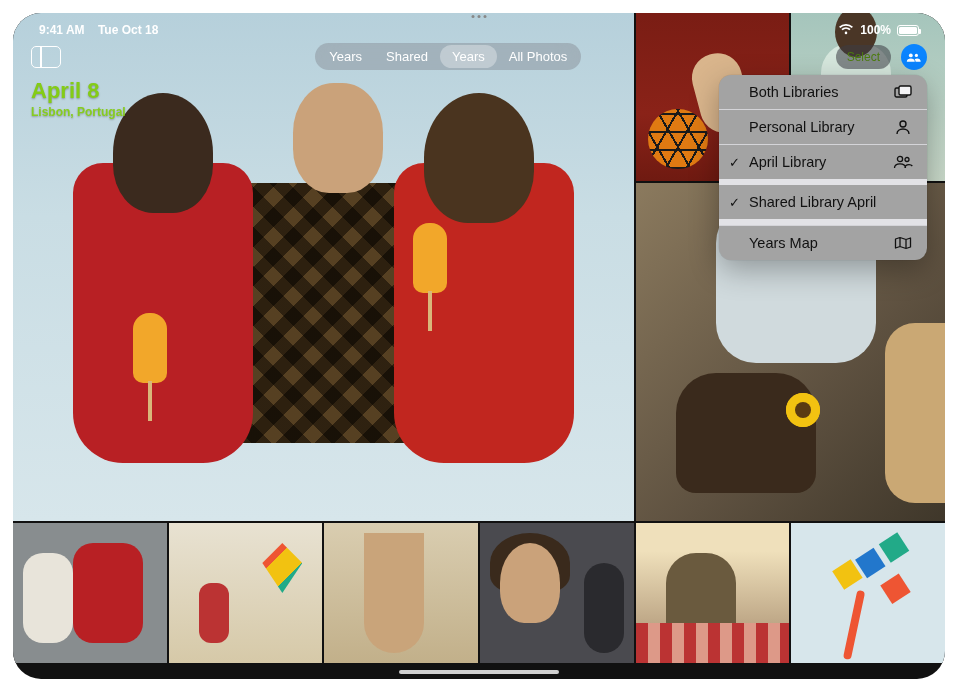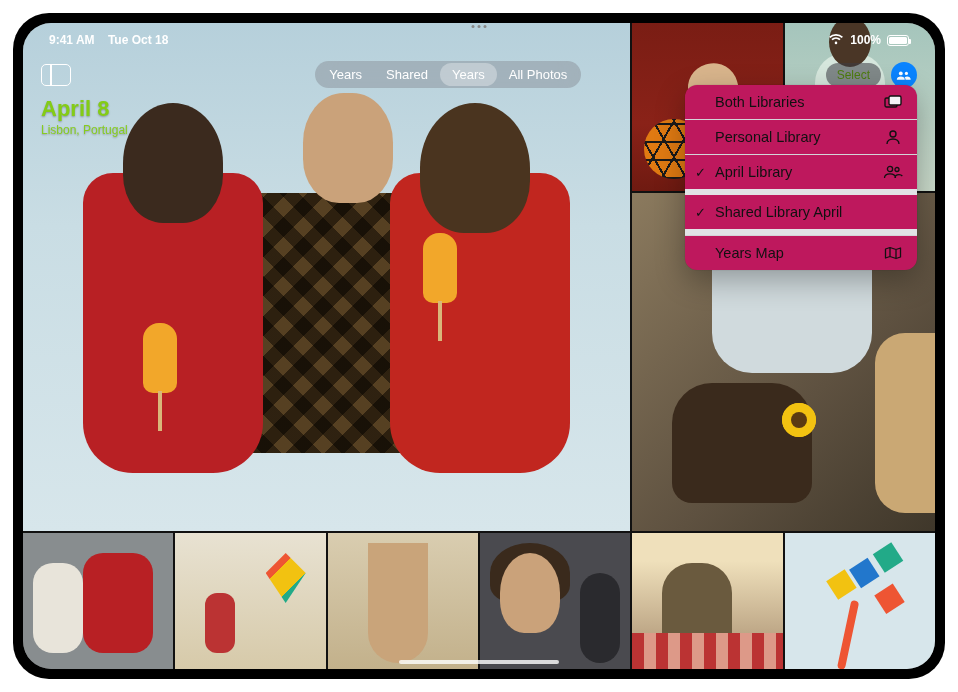--- a/index.html
+++ b/index.html
@@ -4,21 +4,21 @@
 <style>
   * { box-sizing: border-box; margin: 0; padding: 0; }
   body {
     background: #fff;
     font-family: -apple-system, "Helvetica Neue", Arial, sans-serif;
     width: 958px; height: 692px; overflow: hidden;
     position: relative;
   }
   .device {
     position: absolute; left: 13px; top: 13px; width: 932px; height: 666px;
-    background: #000; border-radius: 36px; padding: 10px;
+    background: #000; border-radius: 36px; 
   }
   .bezel {
     width: 100%; height: 100%;
     background: #111; border-radius: 28px; overflow: hidden; position: relative;
   }
   
   .status {
     position: absolute; top: 0; left: 0; right: 0; height: 28px;
     display: flex; justify-content: space-between; align-items: center;
     padding: 6px 26px 0 26px; color: #fff; font-size: 12px; font-weight: 600;
@@ -110,21 +110,21 @@
   .ph-i .bg{position:absolute;inset:0;background:#d7e6eb;}
   .ph-i .stream{position:absolute;left:40px;top:10px;width:80px;height:140px;transform:rotate(12deg);}
   .ph-i .flag{position:absolute;width:22px;height:22px;}
   .ph-i .f1{background:#2a8;top:0;left:40px;transform:rotate(45deg);}
   .ph-i .f2{background:#27c;top:20px;left:20px;transform:rotate(45deg);}
   .ph-i .f3{background:#f2c211;top:36px;left:0;transform:rotate(45deg);}
   .ph-i .f4{background:#e53;top:40px;left:50px;transform:rotate(45deg);}
   .ph-i .rib{position:absolute;top:60px;left:24px;width:8px;height:70px;background:#e53;border-radius:4px;}
 
   
-  .top-overlay { position:absolute; top:32px; left:0; right:0; padding:6px 18px 0 18px; z-index:30; }
+  .top-overlay { position:absolute; top:24px; left:0; right:0; padding:6px 18px 0 18px; z-index:30; }
   .row1 { display:flex; justify-content:space-between; align-items:center; }
   .sidebar-btn { width:30px; height:22px; border:1.5px solid #fff; border-radius:5px; position:relative; cursor:pointer; }
   .sidebar-btn::before{content:"";position:absolute;left:8px;top:0;bottom:0;width:1.5px;background:#fff;}
   .seg {
     display:flex; background:rgba(120,120,128,0.36); border-radius:16px; padding:2px;
     backdrop-filter: blur(10px);
   }
   .seg button {
     border:none; background:transparent; color:#fff; font-size:13px; font-weight:500;
     padding:4px 12px; border-radius:14px; cursor:pointer; font-family:inherit;
@@ -135,26 +135,26 @@
     background:rgba(60,60,67,0.55); color:#4d7c0f; font-size:12px; font-weight:500;
     padding:5px 11px; border-radius:14px; cursor:pointer;
   }
   .more-circle {
     width:26px;height:26px;border-radius:50%;background:#0a84ff;display:flex;align-items:center;justify-content:center;cursor:pointer;
     color:#fff; font-size:14px; font-weight:700;
   }
   .more-circle svg{width:16px;height:10px;fill:#fff;}
   .title-block { margin-top:8px; color:#84cc16; text-shadow:0 1px 2px rgba(0,0,0,0.3);}
   .title-block .date { font-size:22px; font-weight:700; }
-  .title-block .loc { font-size:12px; font-weight:400; opacity:0.95; margin-top:1px;}
+  .title-block .loc { font-size:12px; font-weight:700; opacity:0.95; margin-top:1px;}
 
   
   .popover {
-    position:absolute; top:62px; right:18px; width:232px;
-    background:#be185d; border-radius:12px; box-shadow:0 10px 30px rgba(0,0,0,0.3),0 0 0 0.5px rgba(0,0,0,0.08);
+    position:absolute; top:62px; right:18px; width:208px;
+    background:#a3a3a3; border-radius:12px; box-shadow:0 10px 30px rgba(0,0,0,0.3),0 0 0 0.5px rgba(0,0,0,0.08);
     overflow:hidden; z-index:40; font-size:14.5px;
   }
   .popover .item {
     display:flex; align-items:center; padding:9px 14px 9px 30px; position:relative;
     cursor:pointer; color:#111;
   }
   .popover .item .check{
     position:absolute; left:10px; top:50%; transform:translateY(-50%);
     font-size:13px; color:#111;
   }

